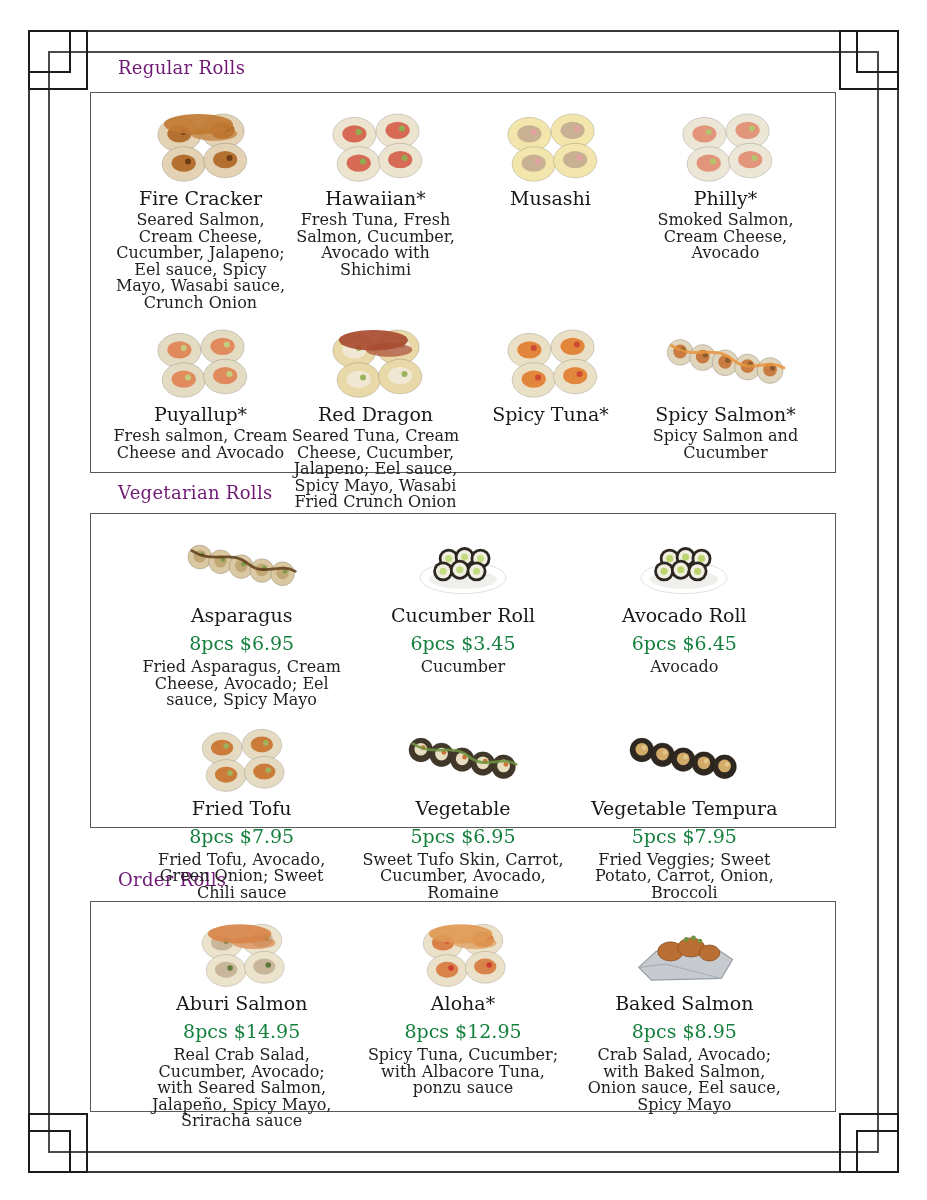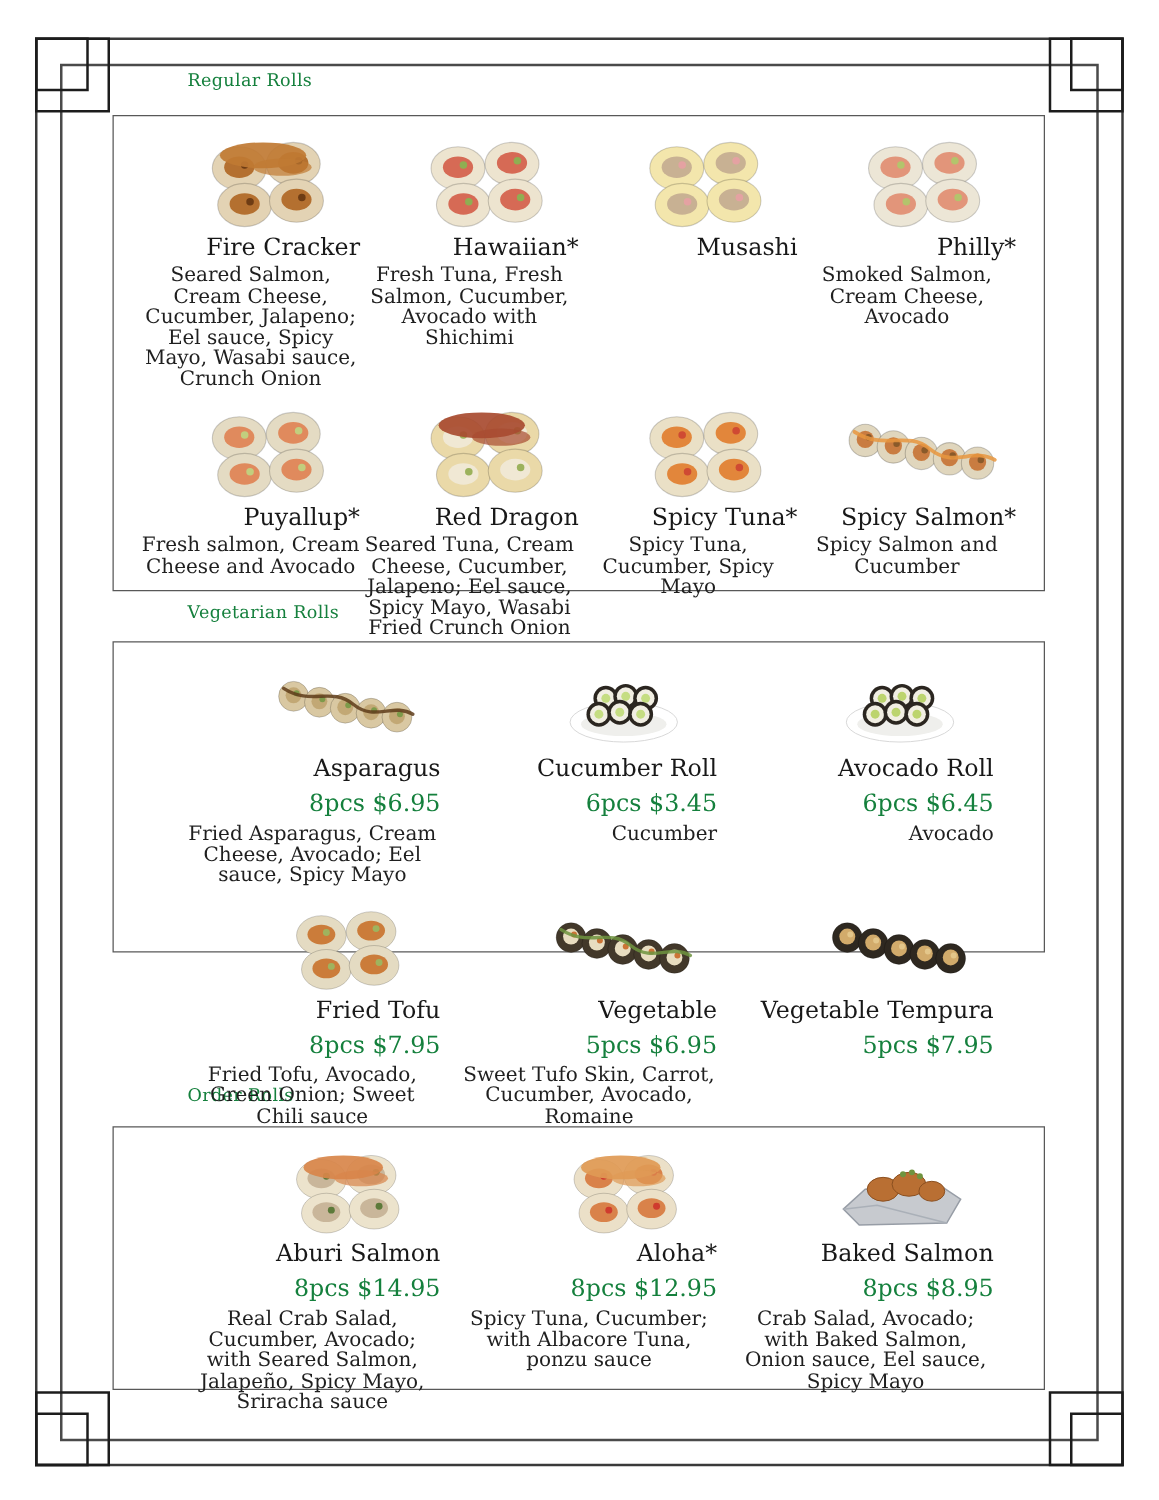--- a/index.html
+++ b/index.html
@@ -10,30 +10,30 @@
   .frame{position:absolute;box-sizing:border-box;pointer-events:none;}
   .frame-outer{left:28px;top:30px;width:871px;height:1143px;border:2px solid #3a3a3a;}
   .frame-inner{left:48px;top:51px;width:831px;height:1102px;border:2px solid #4a4a4a;}
   .sq{position:absolute;box-sizing:border-box;border:2px solid #1c1c1c;}
   .sq-a{width:43px;height:43px;}
   .sq-b{width:60px;height:60px;}
   .tl{left:28px;top:30px;} .tr-a{left:856px;top:30px;} .tr-b{left:839px;top:30px;}
   .bl-a{left:28px;top:1130px;} .bl-b{left:28px;top:1113px;}
   .br-a{left:856px;top:1130px;} .br-b{left:839px;top:1113px;}
 
-  .section-heading{position:absolute;left:118px;font-size:14px;letter-spacing:.3px;color:#15803d;margin-left:32px;}
+  .section-heading{position:absolute;left:118px;font-size:18px;letter-spacing:.3px;color:#701a75;}
   #heading-0{top:57px;} #heading-1{top:482px;} #heading-2{top:869px;}
 
   .menu-box{position:absolute;left:90px;width:746px;box-sizing:border-box;
             border:1.5px solid #585858;background:#ffffff;display:grid;}
   #box-0{top:92px;height:381px;grid-template-columns:repeat(4,1fr);padding:10px 22px 6px;row-gap:8px;}
-  #box-1{top:513px;height:249px;grid-template-columns:repeat(3,1fr);padding:12px 40px 6px;row-gap:10px;}
+  #box-1{top:513px;height:315px;grid-template-columns:repeat(3,1fr);padding:12px 40px 6px;row-gap:10px;}
   #box-2{top:901px;height:211px;grid-template-columns:repeat(3,1fr);padding:12px 40px 6px;}
 
-  .menu-item{display:flex;flex-direction:column;align-items:flex-end;text-align:center;min-width:0;}
+  .menu-item{display:flex;flex-direction:column;align-items:center;text-align:center;min-width:0;}
   .photo{height:80px;display:flex;align-items:flex-end;justify-content:center;}
   #box-1 .photo,#box-2 .photo{height:74px;}
   .photo svg{display:block;}
   .item-name{font-size:19px;margin-top:4px;color:#181818;white-space:nowrap;}
   .item-price{font-size:19px;margin-top:6px;color:#15803d;}
   .item-desc{font-size:16px;line-height:16.5px;margin-top:5px;max-width:205px;color:#1f1f1f;}
   #box-0 .item-desc{max-width:200px;margin-top:3px;}
 </style>
 </head>
 <body>
@@ -190,21 +190,20 @@
             <circle cx="105" cy="25" r="3.5" fill="#cf4a33"></circle>
             <ellipse cx="55" cy="66" rx="25" ry="20" fill="#eae0c6" stroke="rgba(0,0,0,.18)"></ellipse>
             <ellipse cx="55" cy="65" rx="14" ry="10" fill="#e2863b"></ellipse>
             <circle cx="60" cy="63" r="3.5" fill="#cf4a33"></circle>
             <ellipse cx="103" cy="62" rx="25" ry="20" fill="#eae0c6" stroke="rgba(0,0,0,.18)"></ellipse>
             <ellipse cx="103" cy="61" rx="14" ry="10" fill="#e2863b"></ellipse>
             <circle cx="108" cy="59" r="3.5" fill="#cf4a33"></circle>
           </svg>
         </div>
         <div class="item-name">Spicy Tuna*</div>
-        <div class="item-desc">Spicy Tuna, Cucumber, Spicy Mayo</div>
       </div>
       <div class="menu-item">
         <div class="photo">
           <svg width="150" height="76" viewBox="0 0 150 88" xmlns="http://www.w3.org/2000/svg">
             <circle cx="22" cy="34" r="15" fill="#e0d6bd" stroke="rgba(0,0,0,.2)"></circle>
             <circle cx="22" cy="33" r="8" fill="#c97c41"></circle>
             <circle cx="25" cy="31" r="3" fill="#8a5a2a"></circle>
             <circle cx="48" cy="40" r="15" fill="#e0d6bd" stroke="rgba(0,0,0,.2)"></circle>
             <circle cx="48" cy="39" r="8" fill="#c97c41"></circle>
             <circle cx="51" cy="37" r="3" fill="#8a5a2a"></circle>
@@ -369,20 +368,21 @@
             <circle cx="100" cy="51" r="15" fill="#2e2820" stroke="rgba(0,0,0,.2)"></circle>
             <circle cx="100" cy="50" r="8" fill="#d2ab6b"></circle>
             <circle cx="103" cy="48" r="3" fill="#e3c68a"></circle>
             <circle cx="126" cy="55" r="15" fill="#2e2820" stroke="rgba(0,0,0,.2)"></circle>
             <circle cx="126" cy="54" r="8" fill="#d2ab6b"></circle>
             <circle cx="129" cy="52" r="3" fill="#e3c68a"></circle>
           </svg>
         </div>
         <div class="item-name">Vegetable Tempura</div>
         <div class="item-price">5pcs $7.95</div>
+        <div class="item-desc">Fried Veggies; Sweet Potato, Carrot, Onion, Broccoli</div>
       </div>
     </div>
   <div class="menu-box" id="box-2">
       <div class="menu-item">
         <div class="photo">
           <svg width="150" height="70" viewBox="0 0 150 88" xmlns="http://www.w3.org/2000/svg">
             <ellipse cx="50" cy="32" rx="25" ry="20" fill="#ece3cc" stroke="rgba(0,0,0,.18)"></ellipse>
             <ellipse cx="50" cy="31" rx="14" ry="10" fill="#c9b69a"></ellipse>
             <circle cx="55" cy="29" r="3.5" fill="#5d7a3a"></circle>
             <ellipse cx="100" cy="28" rx="25" ry="20" fill="#ece3cc" stroke="rgba(0,0,0,.18)"></ellipse>

